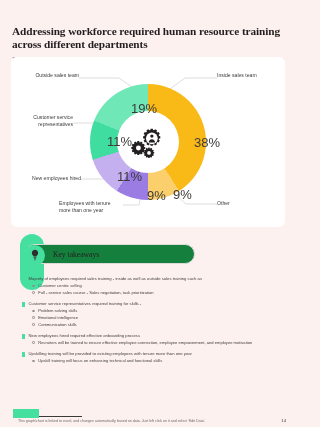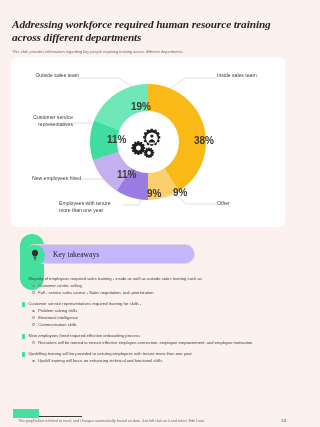--- a/index.html
+++ b/index.html
@@ -5,21 +5,21 @@
   * { margin:0; padding:0; box-sizing:border-box; }
   html, body {
     width:296px; height:427px;
     background:#fdf1ef;
     font-family:"Liberation Sans", sans-serif;
     overflow:hidden;
   }
   .slide { position:relative; width:296px; height:427px; background:#fdf1ef; }
 
   
-  .header { padding:18px 12px 0 12px;font-style:italic; }
+  .header { padding:25px 12px 0 12px; }
   .title {
     font-family:"Liberation Serif", serif;
     font-weight:bold;
     font-size:11.3px;
     line-height:13px;
     color:#231f20;
     letter-spacing:-0.1px;
   }
   .subtitle {
     margin-top:5px;
@@ -53,22 +53,22 @@
     width:62px; height:62px;
     background:#fff;
     border-radius:50%;
     display:flex; align-items:center; justify-content:center;
   }
   .gear-icon { width:38px; height:34px; display:block; }
 
   
   .pct {
     position:absolute;
-    font-size:10px;
-    font-weight:bold;
+    font-size:13px;
+    font-weight:normal;
     color:#3c3a39;
     white-space:nowrap;
   }
 
   
   .lbl {
     position:absolute;
     font-size:5.1px;
     line-height:6.6px;
     color:#3c3a39;
@@ -83,21 +83,21 @@
   .kt-block { position:absolute; left:11px; top:240px; width:274px; }
   .kt-tab {
     position:absolute; left:9px; top:-6px;
     width:24px; height:56px;
     background:#45e0a0;
     border-radius:12px 12px 12px 12px;
   }
   .kt-pill {
     position:absolute; left:14px; top:4px;
     width:170px; height:20px;
-    background:#c4b5fd;
+    background:#15803d;
     border:0.7px solid #dcd9d7;
     border-radius:10px;
     display:flex; align-items:center;
   }
   .kt-circle {
     position:absolute; left:-2px; top:-0.5px;
     width:21px; height:21px; border-radius:50%;
     background:#45e0a0;
     display:flex; align-items:center; justify-content:center;
   }

